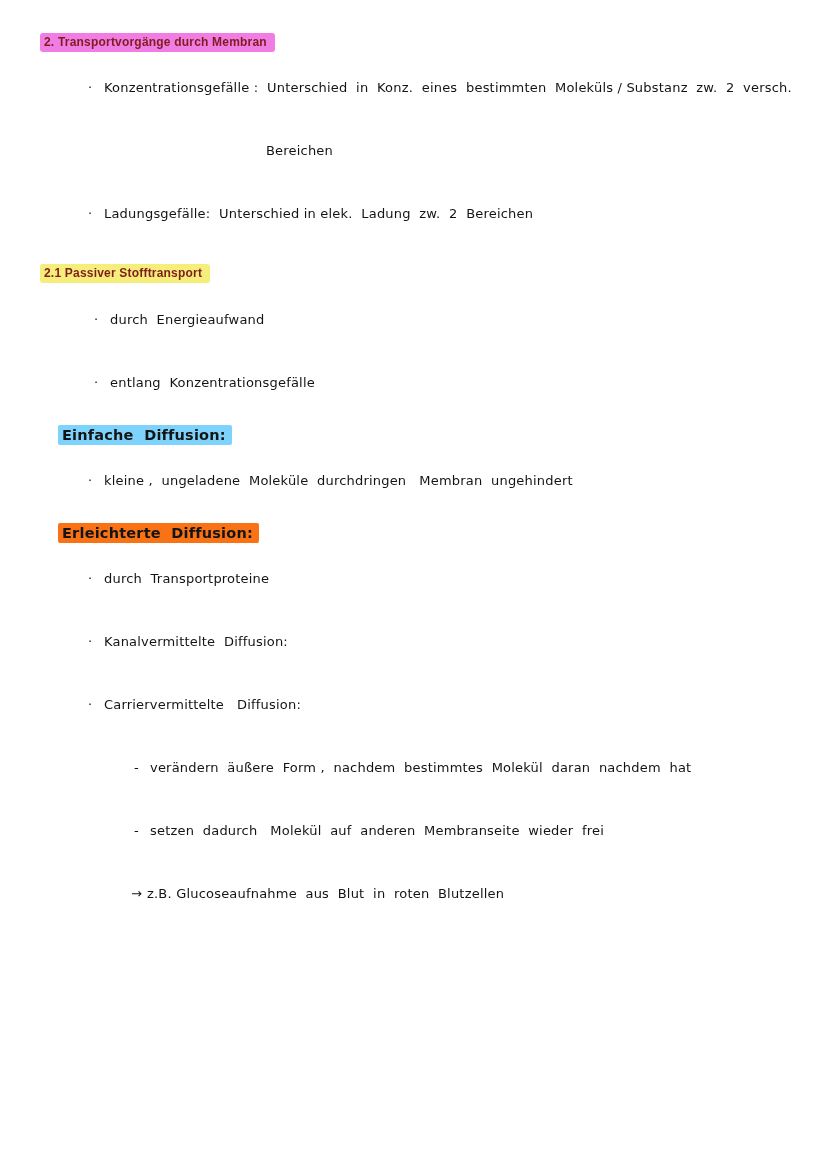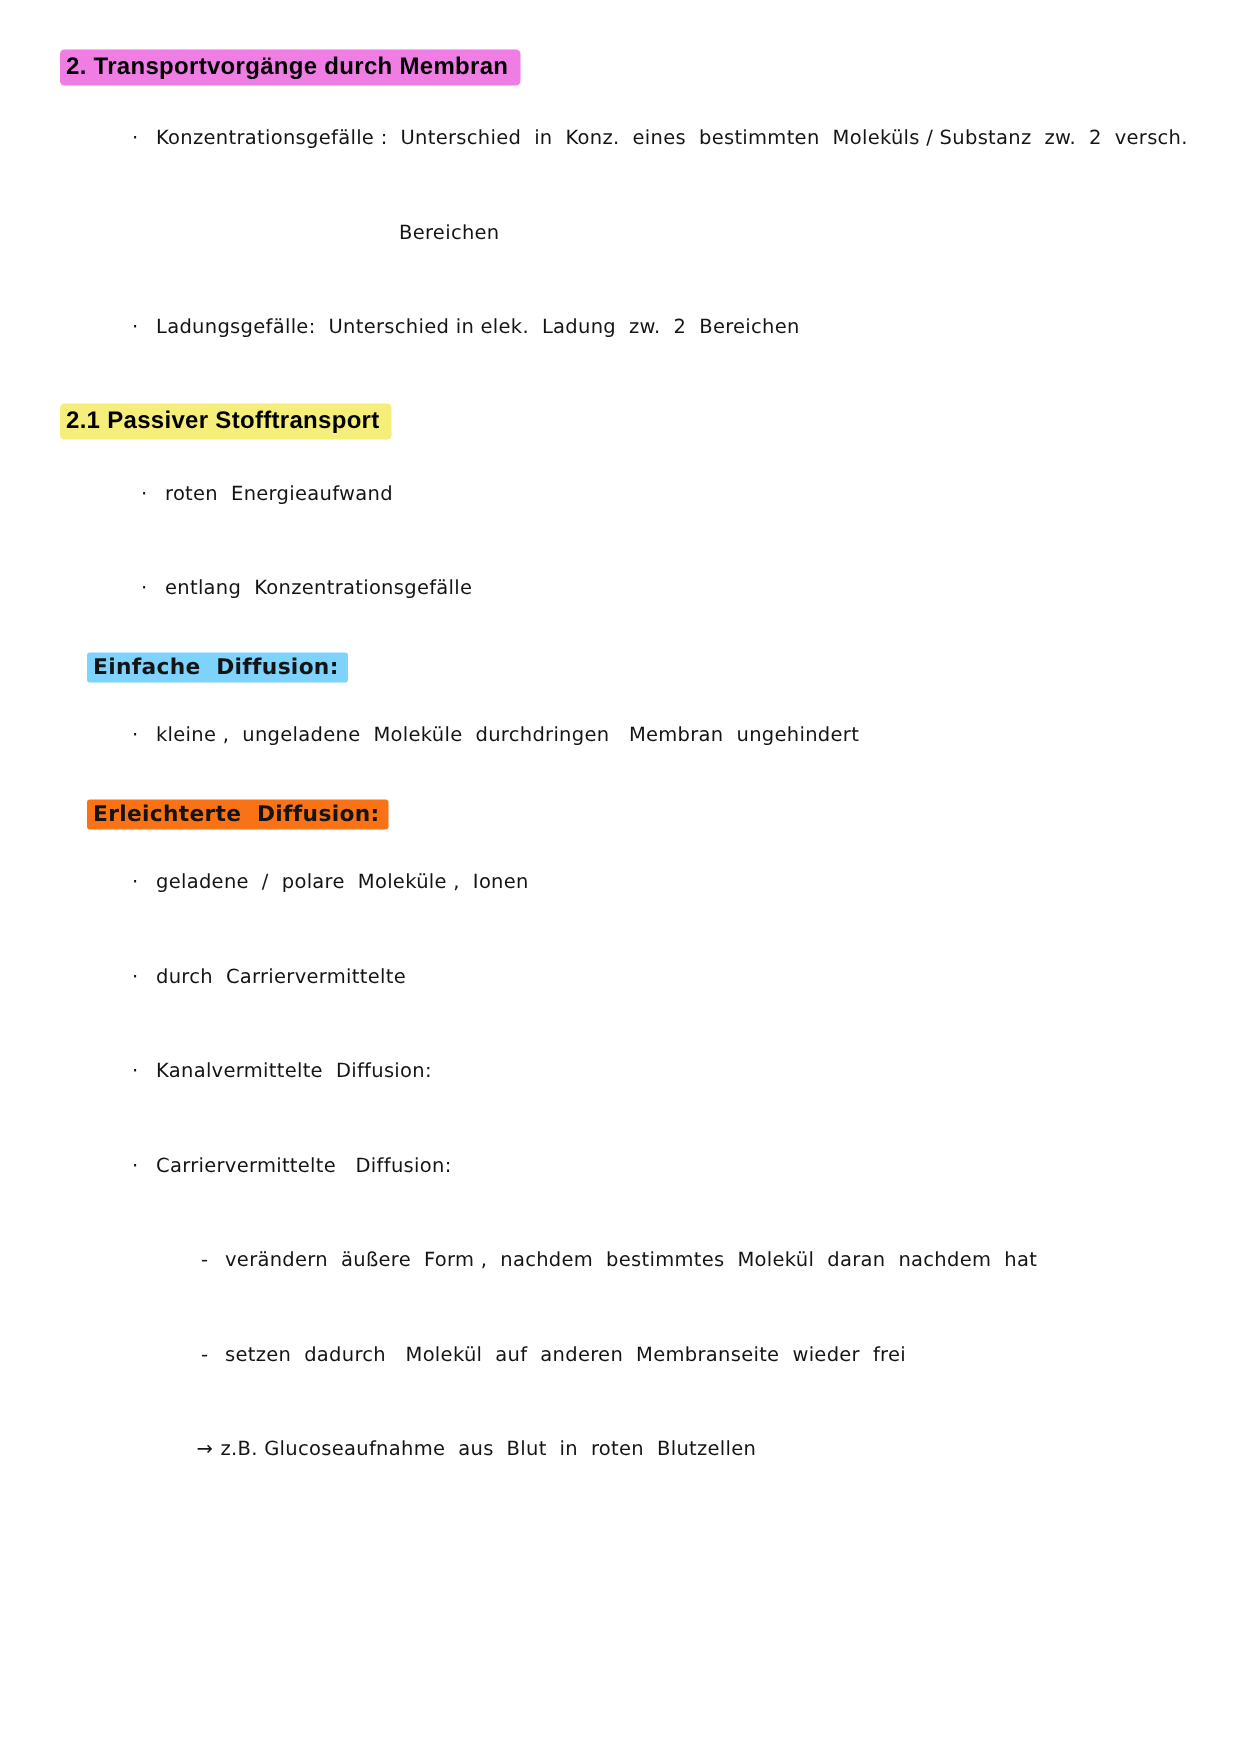--- a/index.html
+++ b/index.html
@@ -21,23 +21,23 @@
   }
   .content {
     padding: 33px 14px 0 40px;
   }
 
   
   .sec-heading {
     display: inline-block;
     font-family: "Liberation Sans", sans-serif;
     font-weight: bold;
-    font-size: 16px;
+    font-size: 12px;
     line-height: 1.25;
-    color: #000000;
+    color: #7f1d1d;
     padding: 2px 8px 2px 4px;
     border-radius: 3px;
     white-space: pre;
   }
   .h1-row { margin-bottom: 4px; }
   .h2-row { margin-bottom: 5px; }
 
   
   .sub-heading {
     display: inline-block;
@@ -90,45 +90,42 @@
     <div class="line bullet-line">
       <span class="marker">·</span><span>Ladungsgefälle:  Unterschied in elek.  Ladung  zw.  2  Bereichen</span>
     </div>
 
     <div class="gap-lg"></div>
 
     <div class="h2-row">
       <span class="sec-heading" style="background-color: rgb(246, 238, 123);">2.1 Passiver Stofftransport</span>
     </div>
     <div class="line bullet-line-2">
-      <span class="marker">·</span><span>roten  Energieaufwand</span>
+      <span class="marker">·</span><span>durch  Energieaufwand</span>
     </div>
     <div class="line bullet-line-2">
       <span class="marker">·</span><span>entlang  Konzentrationsgefälle</span>
     </div>
 
     <div class="gap-sm"></div>
 
     <div class="sub-row">
       <span class="sub-heading" style="background-color: #7dd3fc;">Einfache  Diffusion:</span>
     </div>
     <div class="line bullet-line">
       <span class="marker">·</span><span>kleine ,  ungeladene  Moleküle  durchdringen   Membran  ungehindert</span>
     </div>
 
     <div class="gap-sm"></div>
 
     <div class="sub-row">
       <span class="sub-heading" style="background-color: #f97316;">Erleichterte  Diffusion:</span>
     </div>
     <div class="line bullet-line">
-      <span class="marker">·</span><span>geladene  /  polare  Moleküle ,  Ionen</span>
-    </div>
-    <div class="line bullet-line">
-      <span class="marker">·</span><span>durch  Carriervermittelte</span>
+      <span class="marker">·</span><span>durch  Transportproteine</span>
     </div>
     <div class="line bullet-line">
       <span class="marker">·</span><span>Kanalvermittelte  Diffusion:</span>
     </div>
     <div class="line bullet-line">
       <span class="marker">·</span><span>Carriervermittelte   Diffusion:</span>
     </div>
     <div class="line dash-line-deep">
       <span class="marker">-</span><span>verändern  äußere  Form ,  nachdem  bestimmtes  Molekül  daran  nachdem  hat</span>
     </div>

